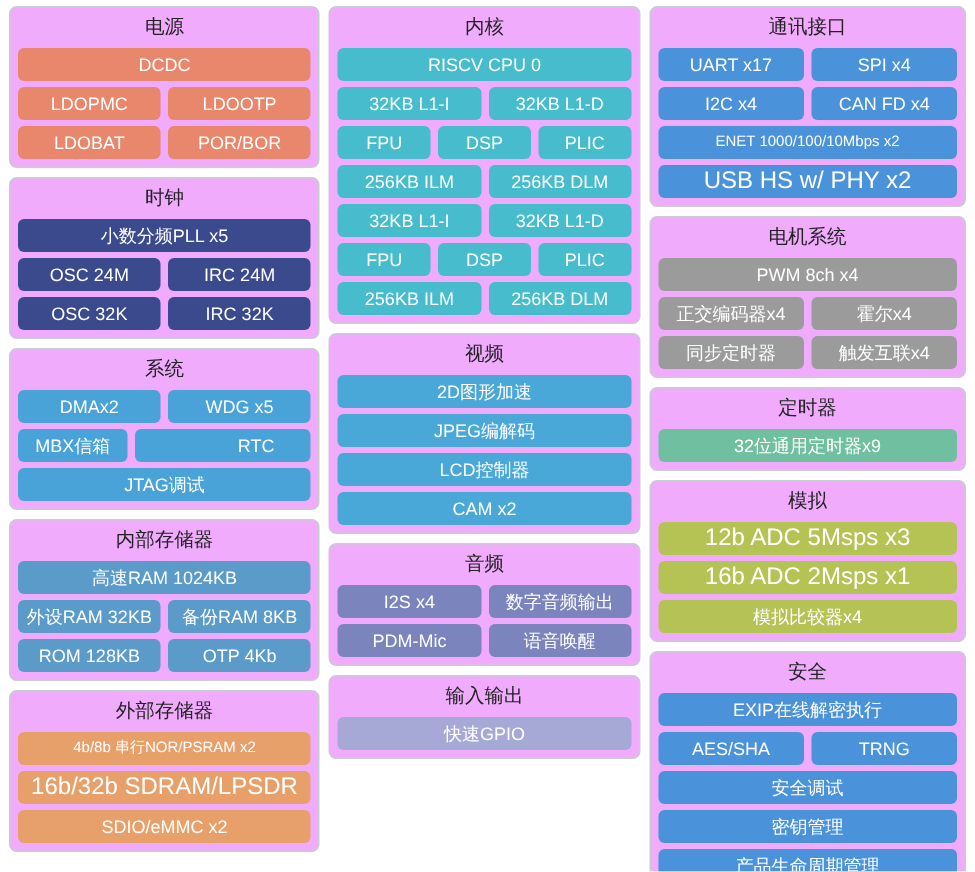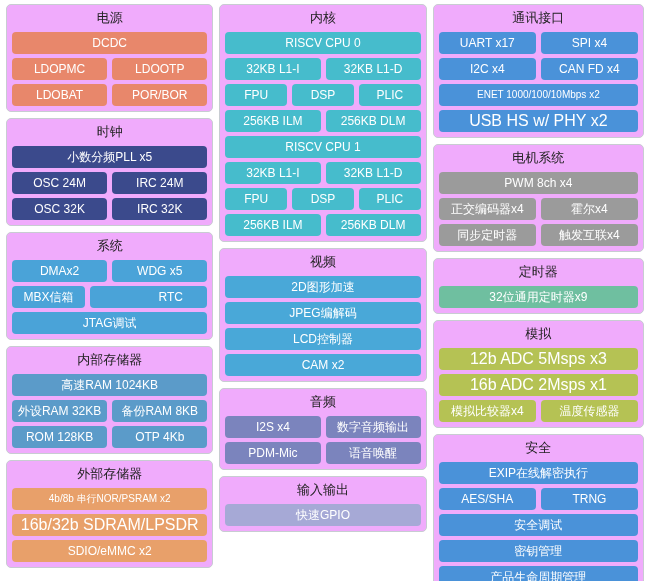--- a/index.html
+++ b/index.html
@@ -155,23 +155,20 @@
           <div class="row">
             <div class="cell" style="background: rgb(70, 188, 204);">FPU</div>
             <div class="cell" style="background: rgb(70, 188, 204);">DSP</div>
             <div class="cell" style="background: rgb(70, 188, 204);">PLIC</div>
           </div>
           <div class="row">
             <div class="cell" style="background: rgb(70, 188, 204);">256KB ILM</div>
             <div class="cell" style="background: rgb(70, 188, 204);">256KB DLM</div>
           </div>
           <div class="row">
-            <div class="cell" style="background: rgb(70, 188, 204);">RISCV CPU 1</div>
-          </div>
-          <div class="row">
             <div class="cell" style="background: rgb(70, 188, 204);">32KB L1-I</div>
             <div class="cell" style="background: rgb(70, 188, 204);">32KB L1-D</div>
           </div>
           <div class="row">
             <div class="cell" style="background: rgb(70, 188, 204);">FPU</div>
             <div class="cell" style="background: rgb(70, 188, 204);">DSP</div>
             <div class="cell" style="background: rgb(70, 188, 204);">PLIC</div>
           </div>
           <div class="row">
             <div class="cell" style="background: rgb(70, 188, 204);">256KB ILM</div>
@@ -252,21 +249,20 @@
         <div class="group">
           <div class="group-title">模拟</div>
           <div class="row">
             <div class="cell sm" style="background: rgb(181, 194, 84);">12b ADC 5Msps x3</div>
           </div>
           <div class="row">
             <div class="cell sm" style="background: rgb(181, 194, 84);">16b ADC 2Msps x1</div>
           </div>
           <div class="row">
             <div class="cell" style="background: rgb(181, 194, 84);">模拟比较器x4</div>
-            <div class="cell" style="background: rgb(181, 194, 84);">温度传感器</div>
           </div>
         </div>
         <div class="group">
           <div class="group-title">安全</div>
           <div class="row">
             <div class="cell" style="background: rgb(74, 146, 217);">EXIP在线解密执行</div>
           </div>
           <div class="row">
             <div class="cell" style="background: rgb(74, 146, 217);">AES/SHA</div>
             <div class="cell" style="background: rgb(74, 146, 217);">TRNG</div>

